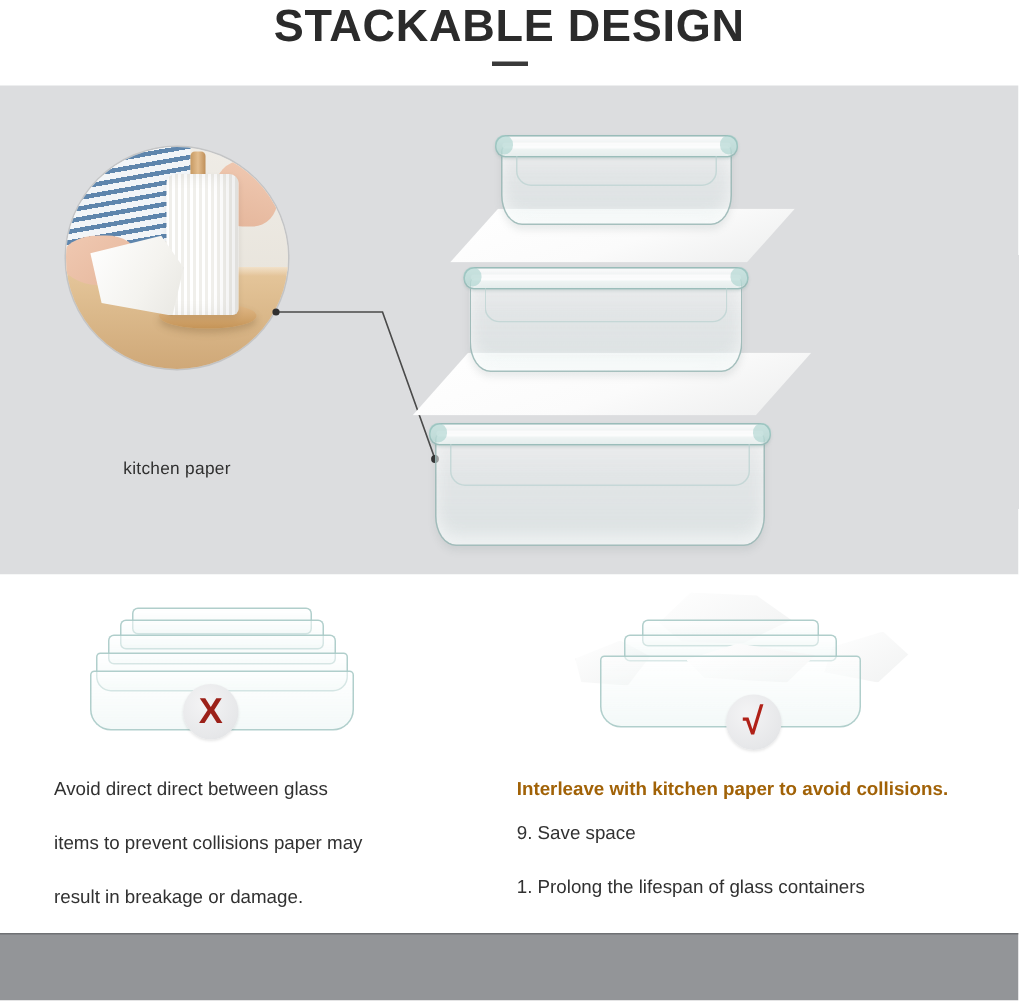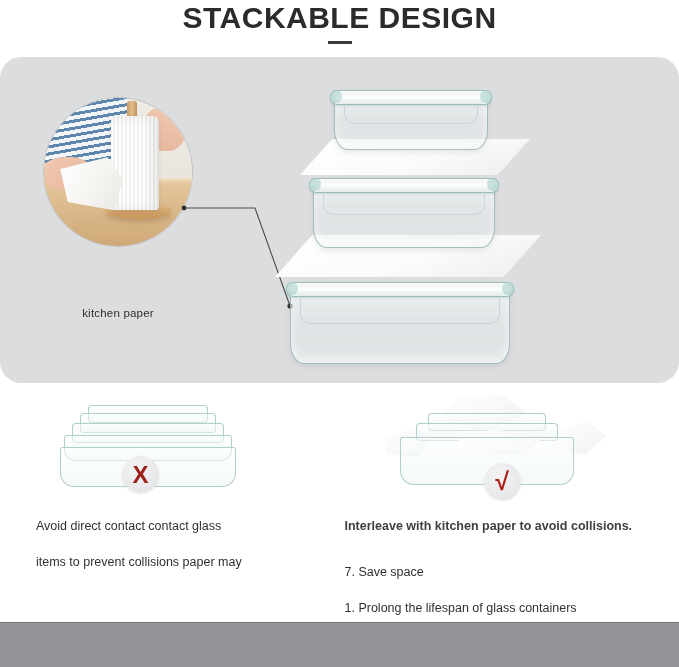--- a/index.html
+++ b/index.html
@@ -41,21 +41,20 @@
     background: #3a3a3a;
     margin-top: 5px;
   }
 
   
   .hero {
     position: relative;
     height: 326px;
     background: #dcdddf;
     overflow: hidden;
-    border-radius: 21px;
   }
 
   
   .photo-circle {
     position: absolute;
     left: 44px;
     top: 41px;
     width: 148px;
     height: 148px;
     border-radius: 50%;
@@ -218,23 +217,23 @@
   .cap-line {
     font-size: 12.5px;
     color: #313131;
     line-height: 15px;
     margin-bottom: 21px;
     white-space: nowrap;
   }
   .cap-head {
     font-size: 12.5px;
     font-weight: bold;
-    color: #404040;
+    color: #a16207;
     line-height: 15px;
-    margin-bottom: 31px;
+    margin-bottom: 14px;
     white-space: nowrap;
   }
 
   
   .nest {
     position:absolute;
     border:1.5px solid rgba(168,202,198,.9);
     border-radius: 3px 3px 10px 10px;
     background: linear-gradient(180deg, rgba(255,255,255,.55), rgba(226,240,238,.4));
   }
@@ -325,39 +324,40 @@
     <div class="photo-box" style="left:58px; top:20px; width:180px; height:92px;">
       <div class="nest" style="left:30px; top:2px;  width:118px; height:16px; border-radius:4px;"></div>
       <div class="nest" style="left:22px; top:10px; width:134px; height:18px; border-radius:4px;"></div>
       <div class="nest" style="left:14px; top:20px; width:150px; height:18px; border-radius:4px;"></div>
       <div class="nest" style="left:6px;  top:32px; width:166px; height:24px;"></div>
       <div class="nest" style="left:2px;  top:44px; width:174px; height:38px; border-radius:3px 3px 14px 14px;"></div>
     </div>
     <div class="badge" style="left:122px; top:73px;">X</div>
 
     <div class="caption-block" style="left:36px; top:136px;">
-      <div class="cap-line">Avoid direct contact contact glass</div>
+      <div class="cap-line">Avoid direct direct between glass</div>
       <div class="cap-line">items to prevent collisions paper may</div>
+      <div class="cap-line">result in breakage or damage.</div>
     </div>
   </div>
 
   <div class="col">
     <div class="photo-box" style="left:48px; top:14px; width:210px; height:100px;">
       <div class="flap" style="left:-4px; top:30px; width:50px; height:30px; clip-path: polygon(0% 40%, 60% 0%, 100% 35%, 70% 100%, 8% 92%);"></div>
       <div class="flap" style="right:-8px; top:24px; width:56px; height:34px; clip-path: polygon(10% 30%, 70% 0%, 100% 45%, 64% 100%, 0% 80%);"></div>
       <div class="flap" style="left:46px; top:-2px; width:96px; height:34px; clip-path: polygon(6% 60%, 28% 0%, 74% 6%, 98% 54%, 64% 100%, 22% 96%);"></div>
       <div class="nest" style="left:40px; top:16px; width:116px; height:16px; border-radius:4px;"></div>
       <div class="nest" style="left:28px; top:26px; width:140px; height:16px; border-radius:4px;"></div>
       <div class="flap" style="left:70px; top:32px; width:86px; height:26px; clip-path: polygon(0% 42%, 40% 0%, 100% 30%, 78% 100%, 14% 88%);"></div>
       <div class="nest" style="left:12px; top:40px; width:172px; height:46px; border-radius:3px 3px 14px 14px;"></div>
     </div>
     <div class="badge check" style="left:144px; top:80px;">√</div>
 
     <div class="caption-block" style="left:5px; top:136px;">
       <div class="cap-head">Interleave with kitchen paper to avoid collisions.</div>
-      <div class="cap-line">7. Save space</div>
+      <div class="cap-line">9. Save space</div>
       <div class="cap-line">1. Prolong the lifespan of glass containers</div>
     </div>
   </div>
 
 </div>
 
 <div class="footer-bar"></div>
 
 </body></html>

